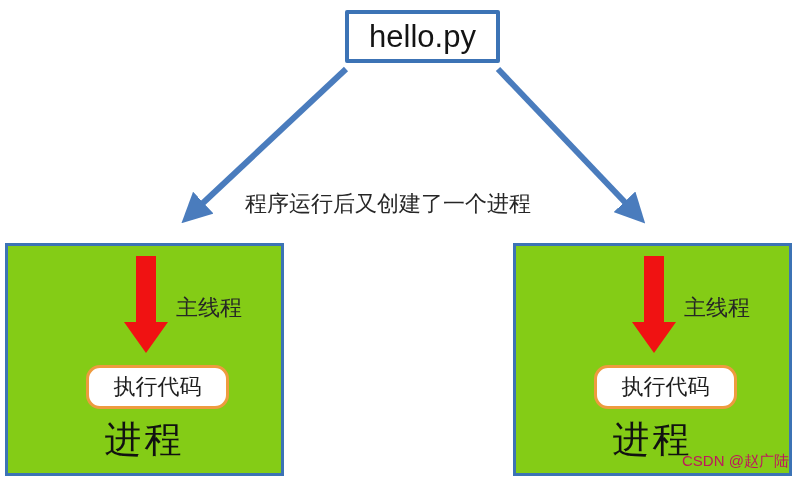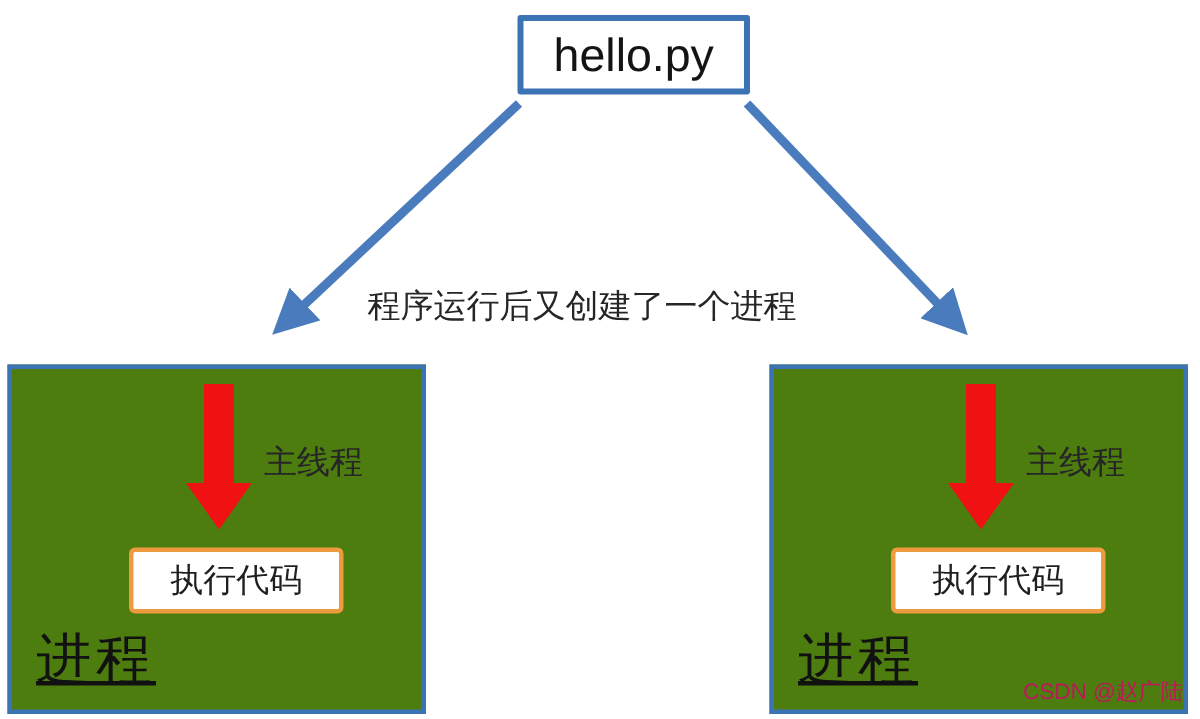--- a/index.html
+++ b/index.html
@@ -17,35 +17,35 @@
   .creation-note{
     position:absolute;left:245px;top:189px;width:320px;text-align:left;
     font-size:22px;color:#262626;white-space:nowrap;
   }
   .multitask-note{
     position:absolute;left:280px;top:336px;width:220px;text-align:center;
     font-size:21px;color:#e8241c;white-space:nowrap;
   }
   .process-box{
     position:absolute;top:243px;width:279px;height:233px;
-    border:3px solid #3c73b5;box-sizing:border-box;background:#4d7c0f;
+    border:3px solid #3c73b5;box-sizing:border-box;background:#84cc16;
   }
   .process-box.left{left:5px;}
   .process-box.right{left:513px;}
   .red-arrow{position:absolute;left:116px;top:10px;width:44px;height:98px;}
   .thread-label{position:absolute;left:168px;top:47px;font-size:22px;color:#262626;white-space:nowrap;}
   .code-box{
     position:absolute;left:78px;top:119px;width:143px;height:44px;
-    border:3px solid #ee9b3f;border-radius:4px;box-sizing:border-box;
+    border:3px solid #ee9b3f;border-radius:14px;box-sizing:border-box;
     display:flex;align-items:center;justify-content:center;
     font-size:22px;color:#1f1f1f;background:#ffffff;
   }
   .process-label{
-    position:absolute;left:16px;top:169px;width:100%;
-    font-size:37px;color:#111;letter-spacing:3px;text-decoration:underline;
+    position:absolute;left:0;top:169px;width:100%;text-align:center;
+    font-size:37px;color:#111;letter-spacing:3px;
   }
   .watermark{
     position:absolute;left:682px;top:452px;font-size:15px;color:#be185d;white-space:nowrap;
   }
 </style>
 </head>
 <body>
 
 <div id="canvas">
 

